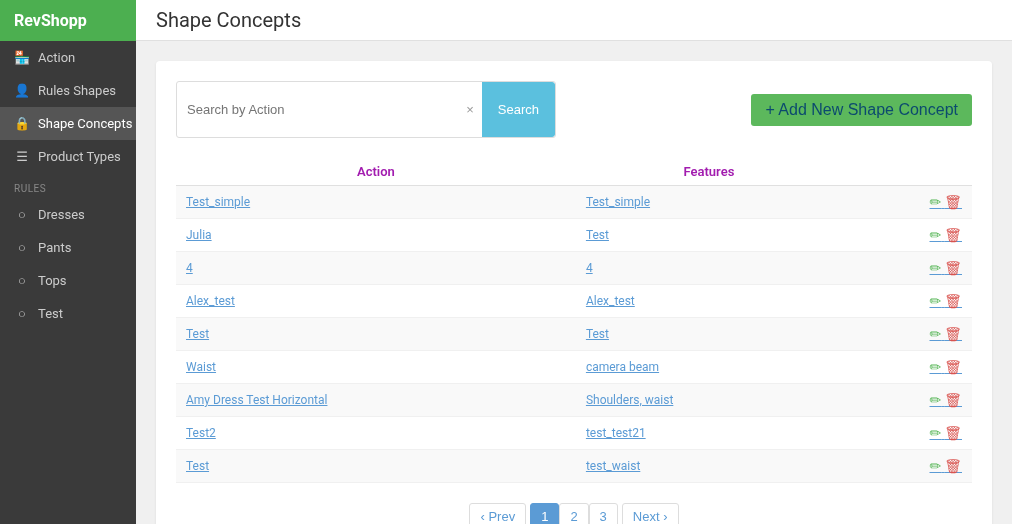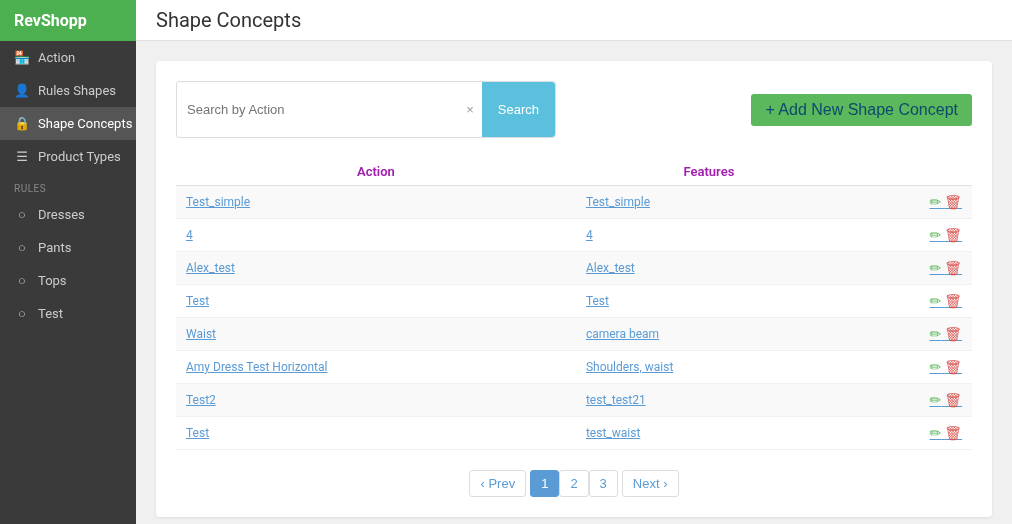--- a/index.html
+++ b/index.html
@@ -274,20 +274,28 @@
         <tbody id="table-body">
             <tr>
       <td>Test_simple</td>
       <td class="features-col">Test_simple</td>
       <td style="text-align:right; white-space:nowrap;">
         <span class="edit-icon">✏</span>
         <span class="delete-icon">🗑</span>
       </td>
     </tr>
             <tr>
+      <td>Julia</td>
+      <td class="features-col">Test</td>
+      <td style="text-align:right; white-space:nowrap;">
+        <span class="edit-icon">✏</span>
+        <span class="delete-icon">🗑</span>
+      </td>
+    </tr>
+            <tr>
       <td>4</td>
       <td class="features-col">4</td>
       <td style="text-align:right; white-space:nowrap;">
         <span class="edit-icon">✏</span>
         <span class="delete-icon">🗑</span>
       </td>
     </tr>
             <tr>
       <td>Alex_test</td>
       <td class="features-col">Alex_test</td>

